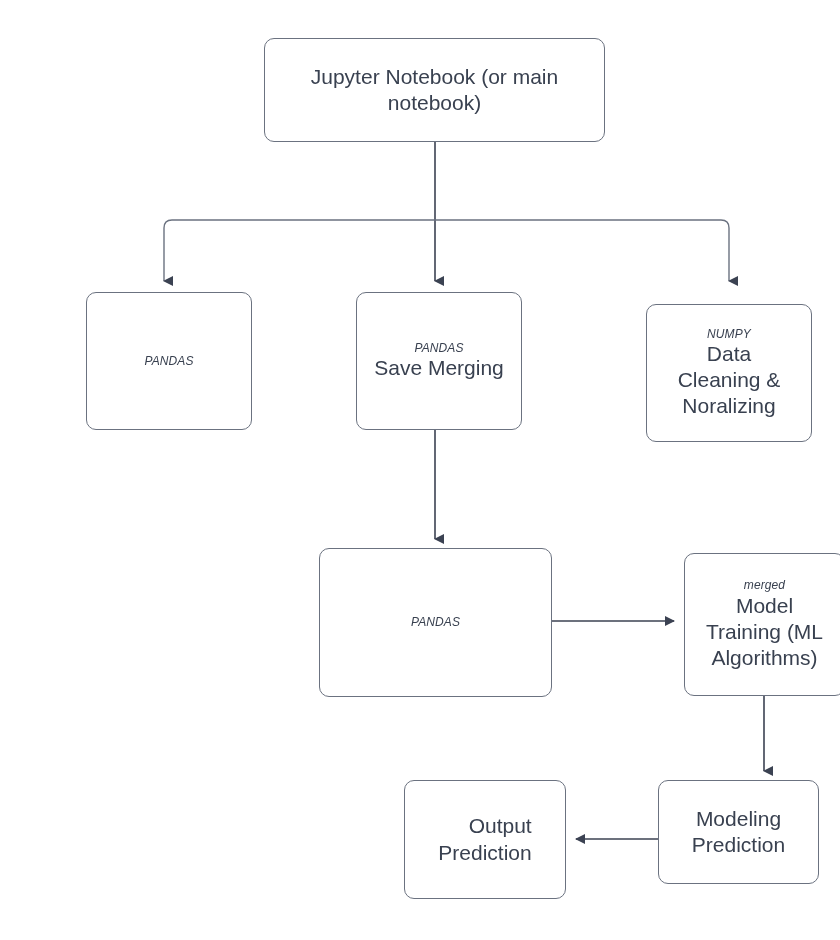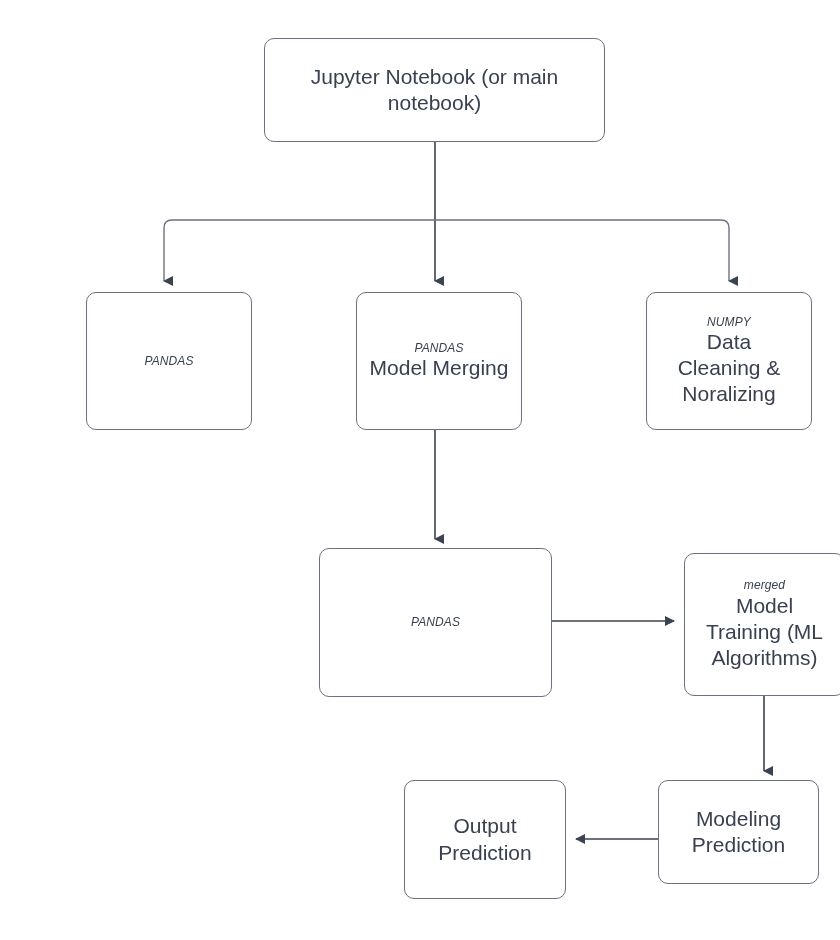--- a/index.html
+++ b/index.html
@@ -98,24 +98,24 @@
     <div class="title">Jupyter Notebook (or main
 notebook)</div>
   </div>
 
   <div class="node" style="left:41px; top:292px; width:166px; height:138px;">
     <div class="lib">PANDAS</div>
   </div>
 
   <div class="node" style="left:311px; top:292px; width:166px; height:138px;">
     <div class="lib">PANDAS</div>
-    <div class="title">Model Merging</div>
+    <div class="title">Save Merging</div>
   </div>
 
-  <div class="node" style="left:601px; top:292px; width:166px; height:138px;">
+  <div class="node" style="left:601px; top:304px; width:166px; height:138px;">
     <div class="lib">NUMPY</div>
     <div class="title">Data
 Cleaning &amp;
 Noralizing</div>
   </div>
 
   <div class="node wide" style="left:274px; top:548px; width:233px; height:149px;">
     <div class="lib">PANDAS</div>
   </div>
 
@@ -125,19 +125,19 @@
 Training (ML
 Algorithms)</div>
   </div>
 
   <div class="node" style="left:613px; top:780px; width:161px; height:104px;">
 
     <div class="title">Modeling
 Prediction</div>
   </div>
 
-  <div class="node" style="left:359px; top:780px; width:162px; height:119px;">
+  <div class="node" style="left:359px; top:780px; width:162px; height:119px;text-align:right;">
 
     <div class="title">Output
 Prediction</div>
   </div>
 
 </div>
 
 </body></html>

